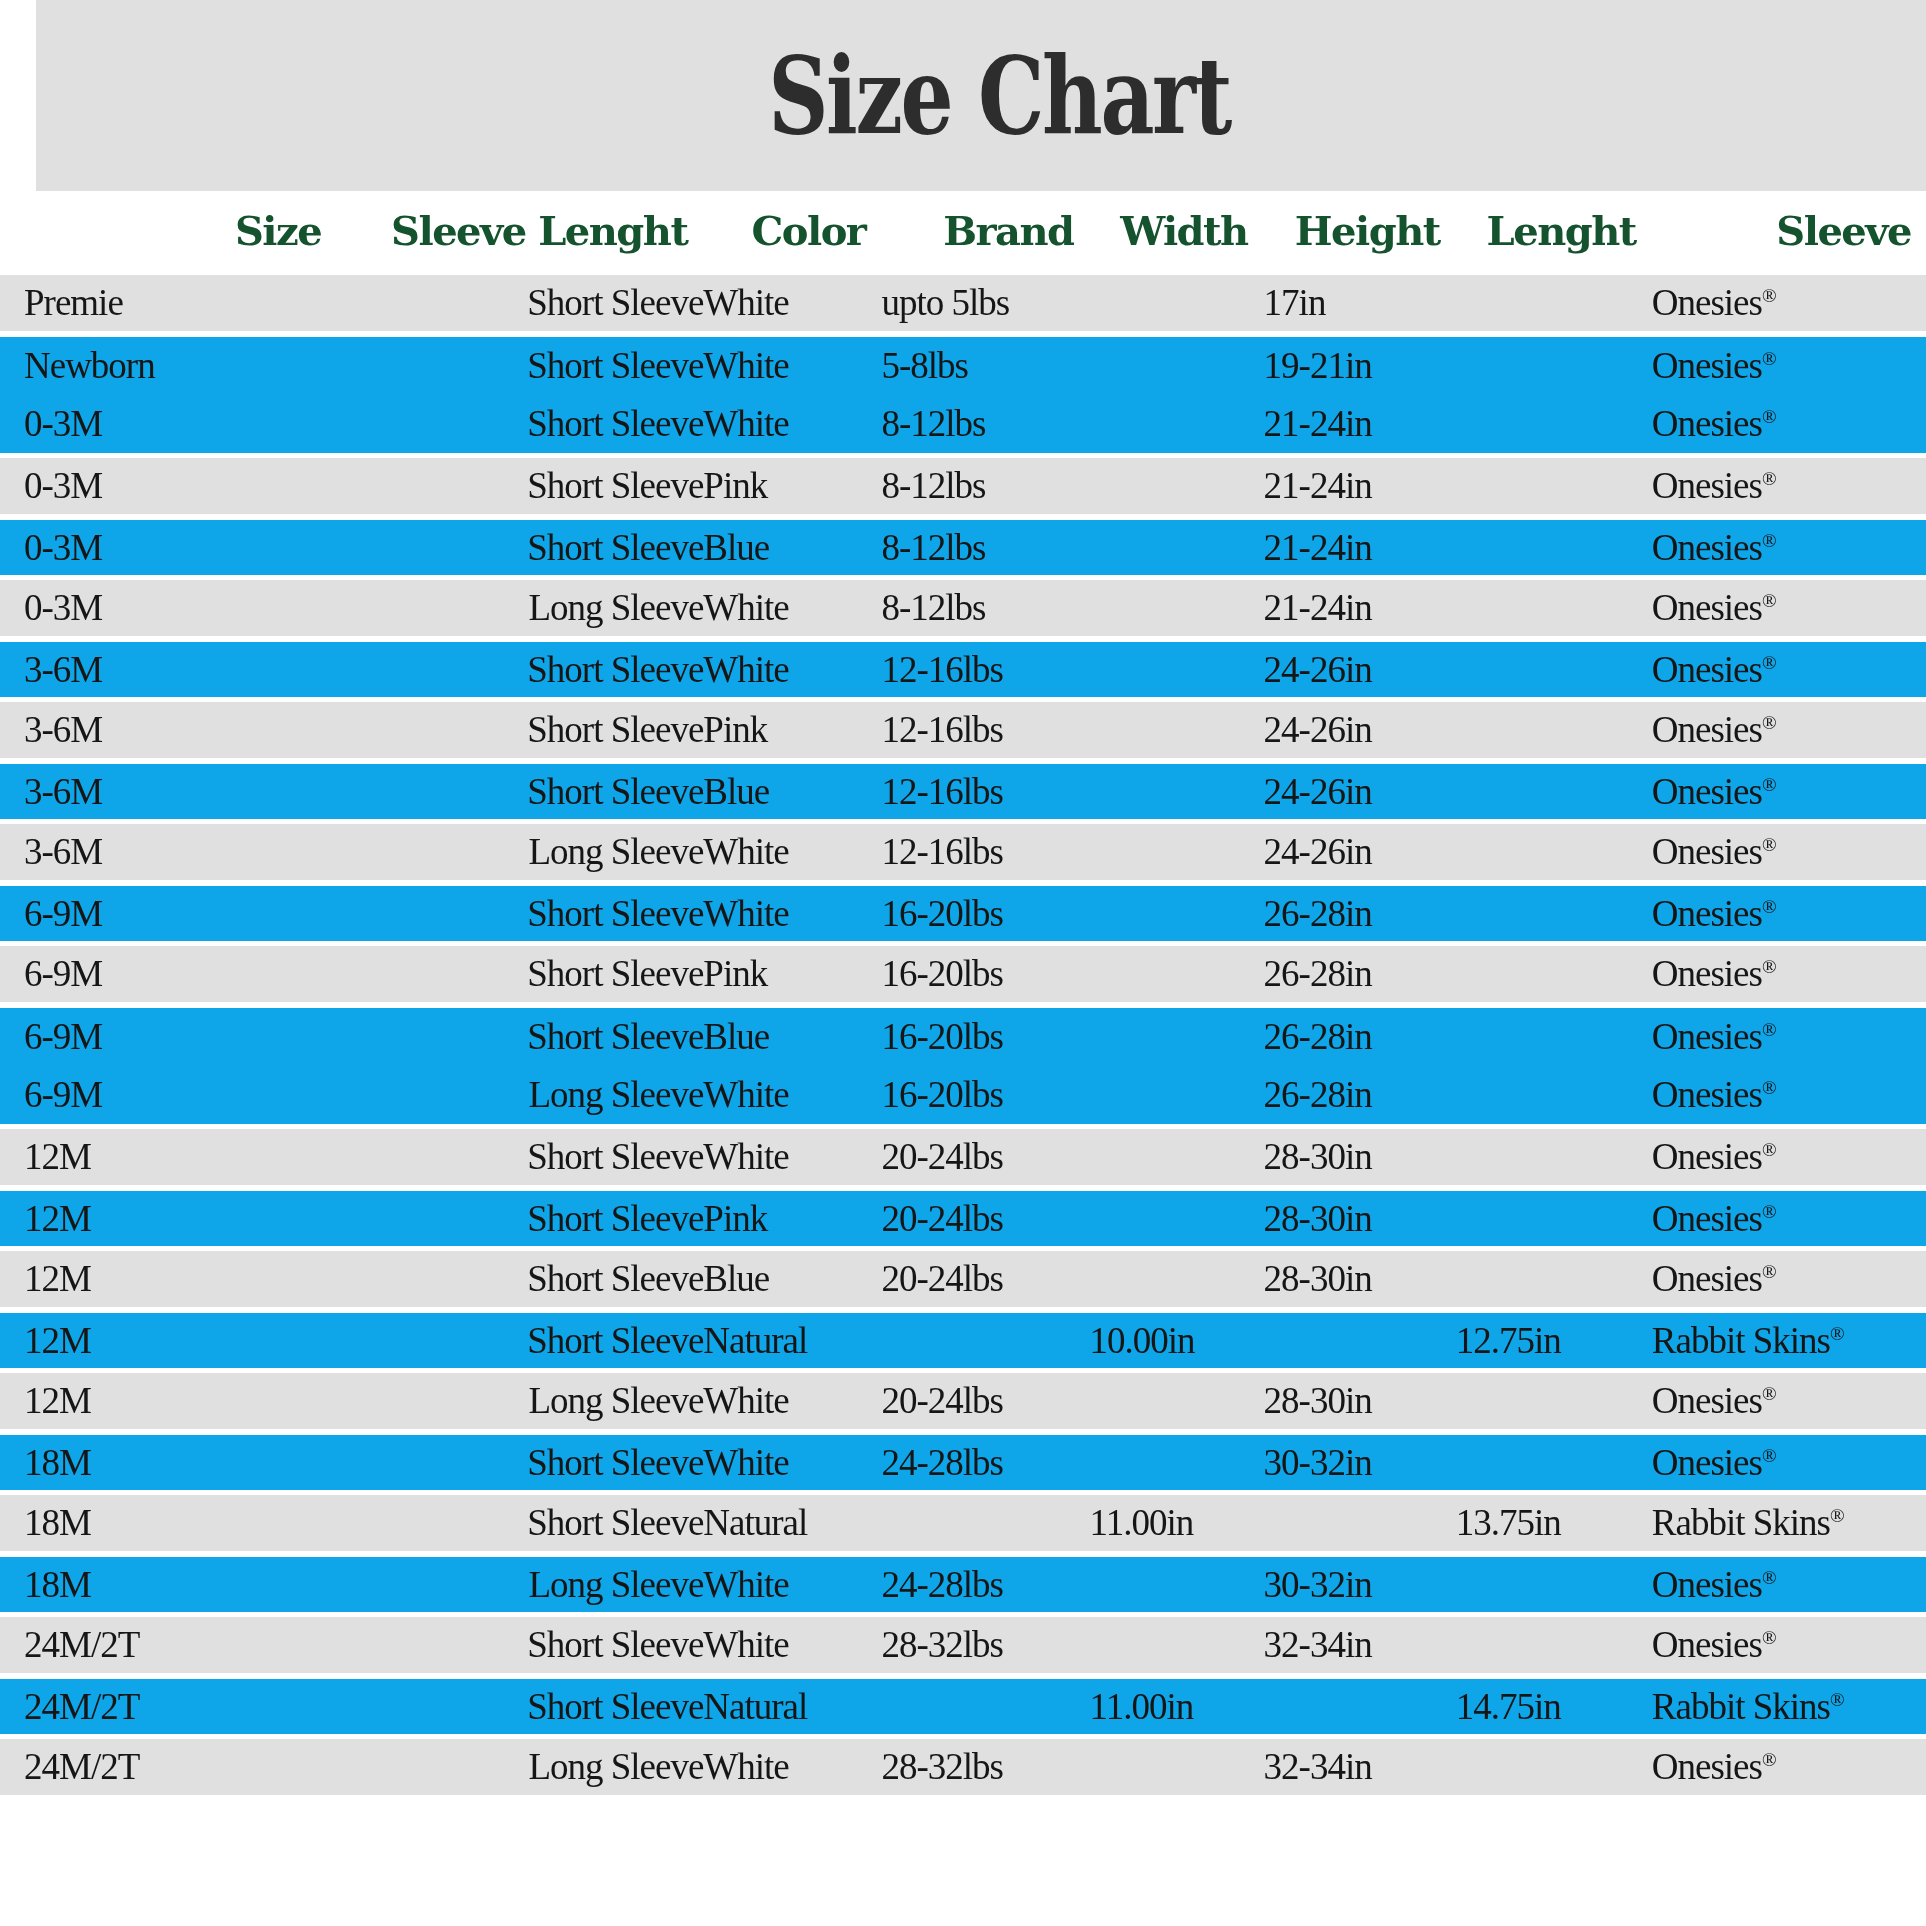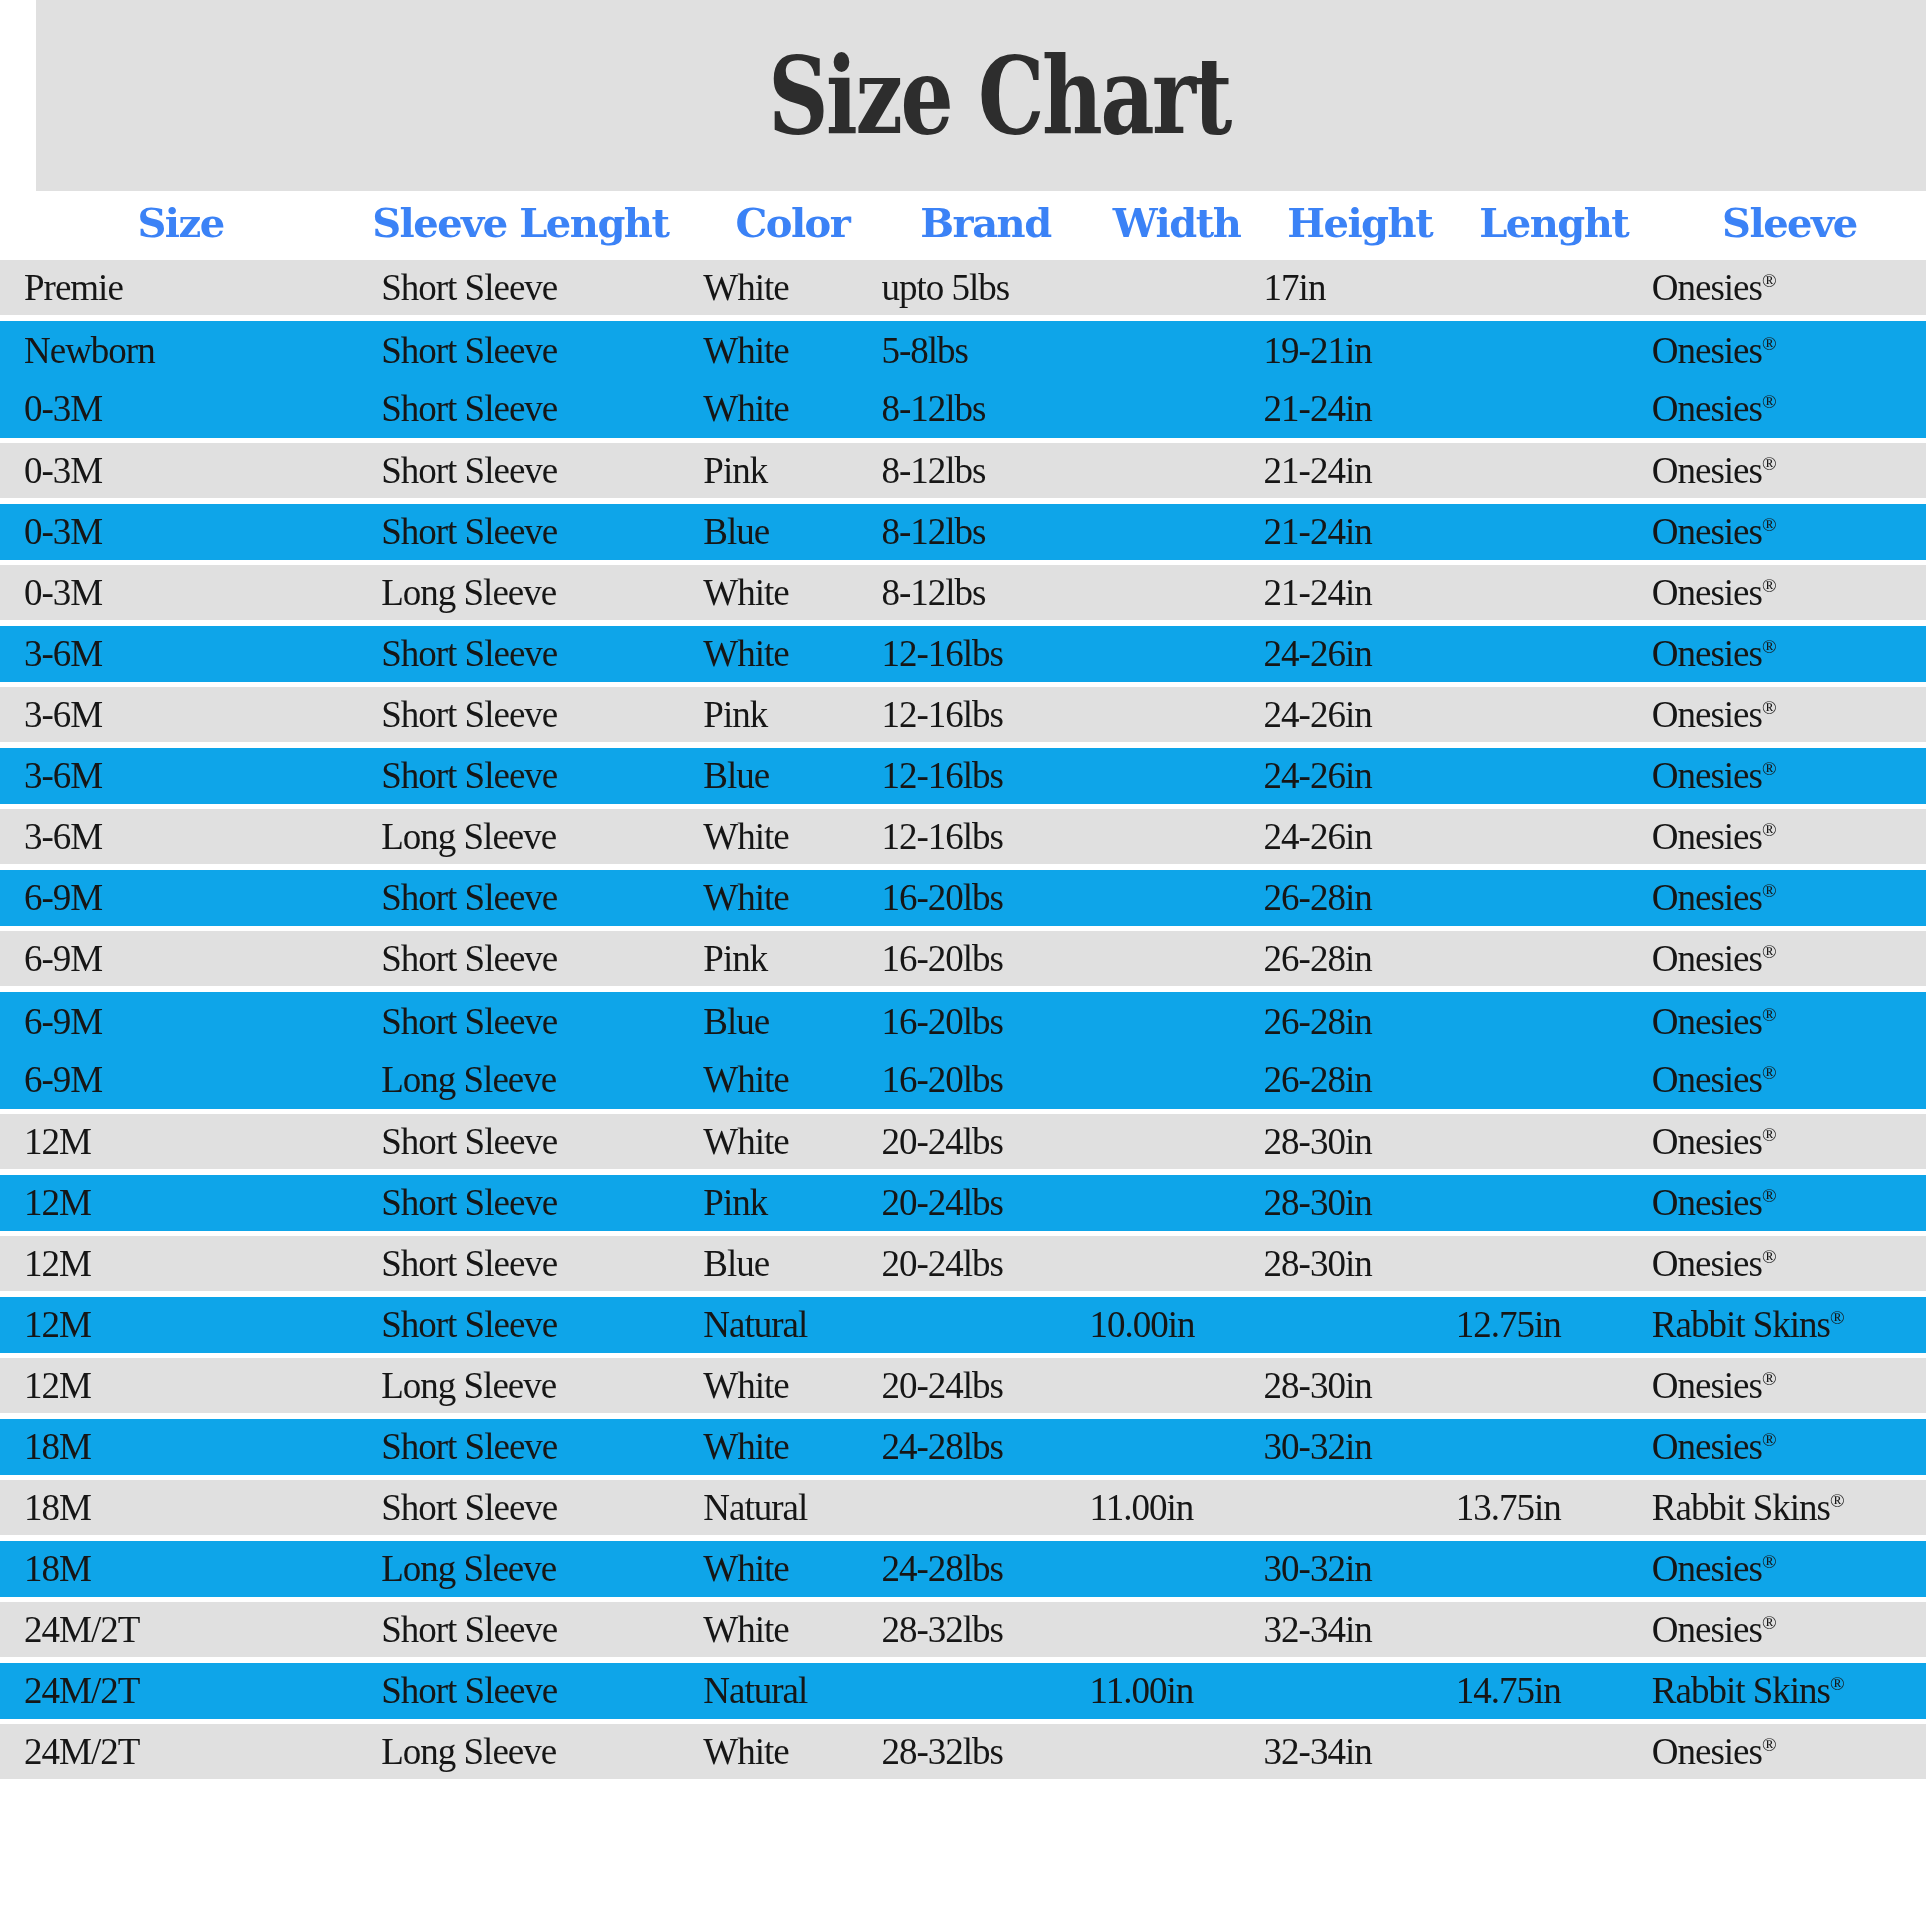--- a/index.html
+++ b/index.html
@@ -35,46 +35,46 @@
     position: absolute;
     top: 191px; left: 0;
     width: 1927px;
     border-collapse: collapse;
     table-layout: fixed;
   }
   thead tr { height: 66px; background: #ffffff; }
   th {
     font-size: 40px;
     font-weight: bold;
-    text-align: center;
+    text-align: right;
     vertical-align: middle;
     letter-spacing: -1.5px;
-    color: #3b82f6;
-    padding: 0;
+    color: #14532d;
+    padding: 16px;
     white-space: nowrap;
     overflow: visible;
   }
   tbody tr { height: 61px; background: #0ea5e9; font-family: Liberation Serif, serif; }
   td {
     font-size: 37px;
     text-align: left;
     vertical-align: middle;
     letter-spacing: -1px;
     color: #161616;
     padding: 0;
     white-space: nowrap;
     overflow: visible;
   }
   tbody tr.stripe td {
     background: #e0e0e0;
     border-top: 5px solid #ffffff;
     border-bottom: 6px solid #ffffff;
   }
   th:first-child, td:first-child { padding-left: 24px; }
-  tbody td:nth-child(2) { padding-left: 44px; }
+  tbody td:nth-child(2) { padding-left: 44px; text-align: right; }
   td sup {
     font-size: 52%;
     vertical-align: super;
     letter-spacing: 0;
   }
 </style>
 </head>
 <body>
 
 <div class="screen">

